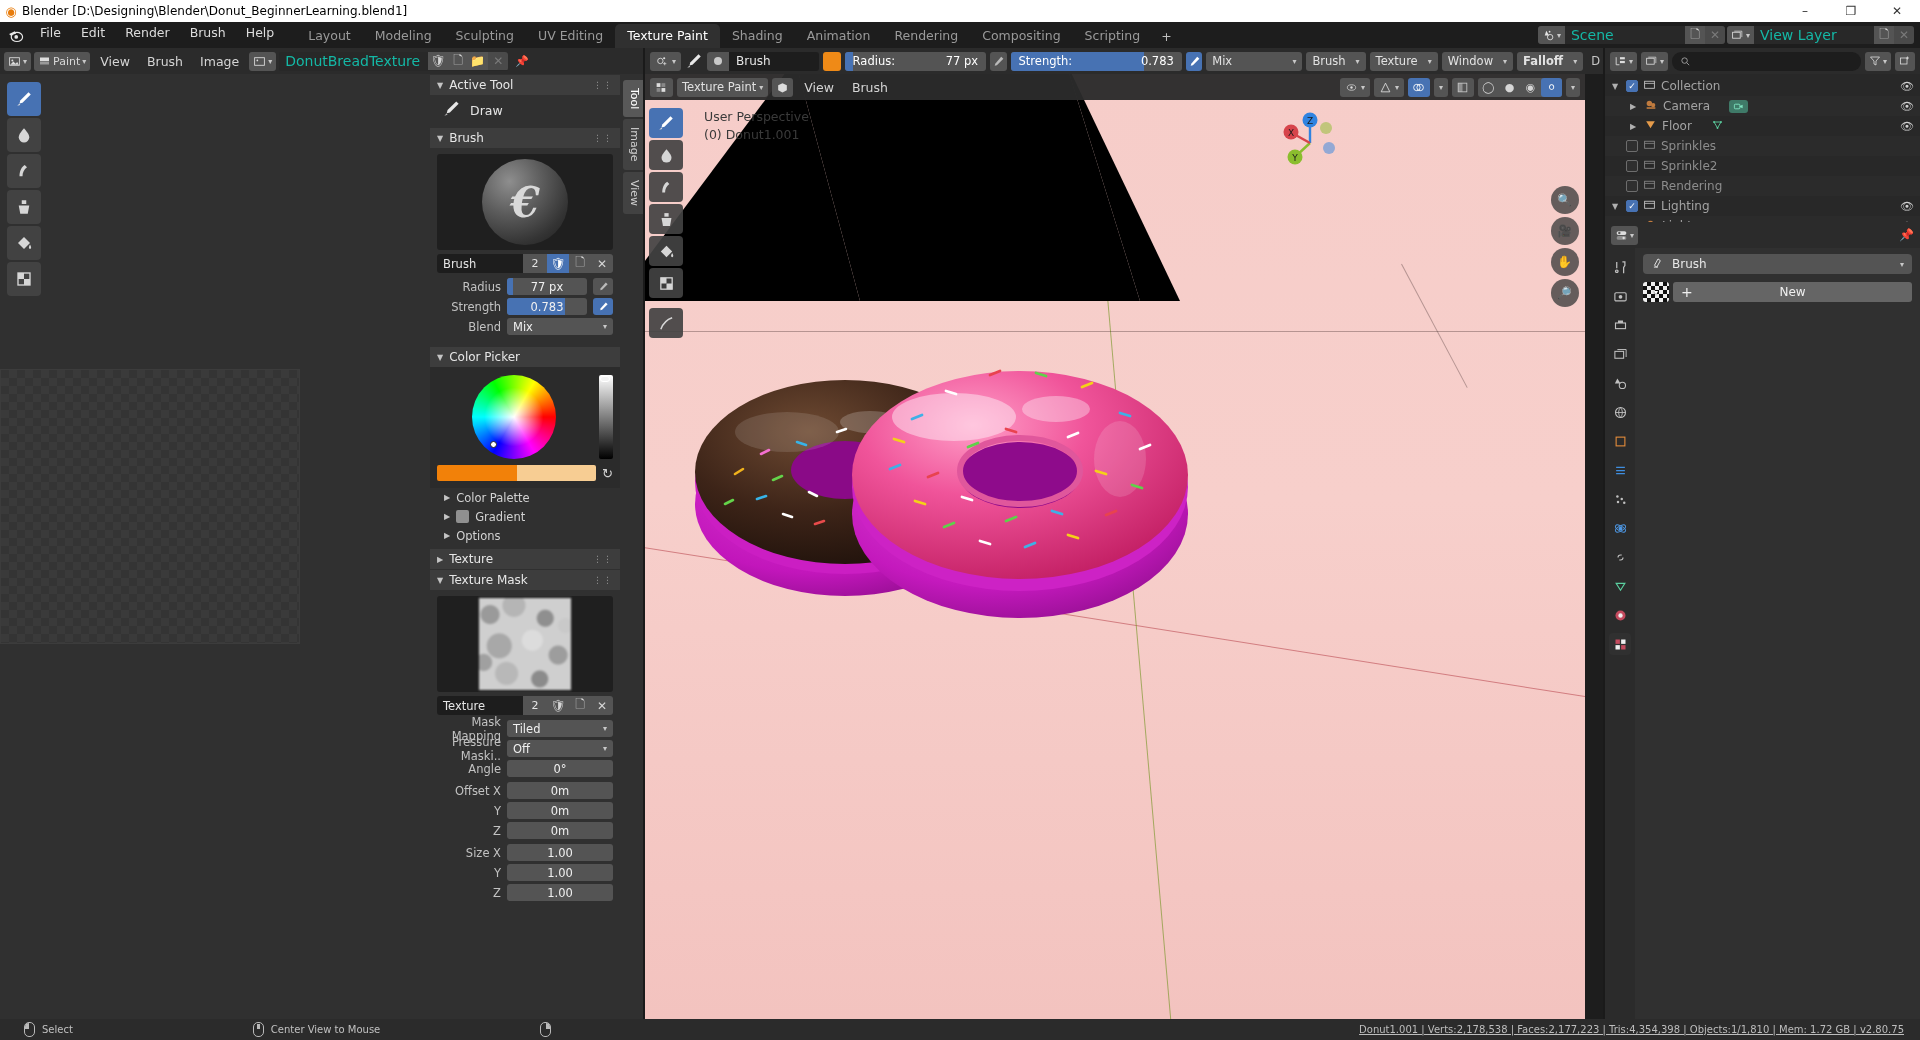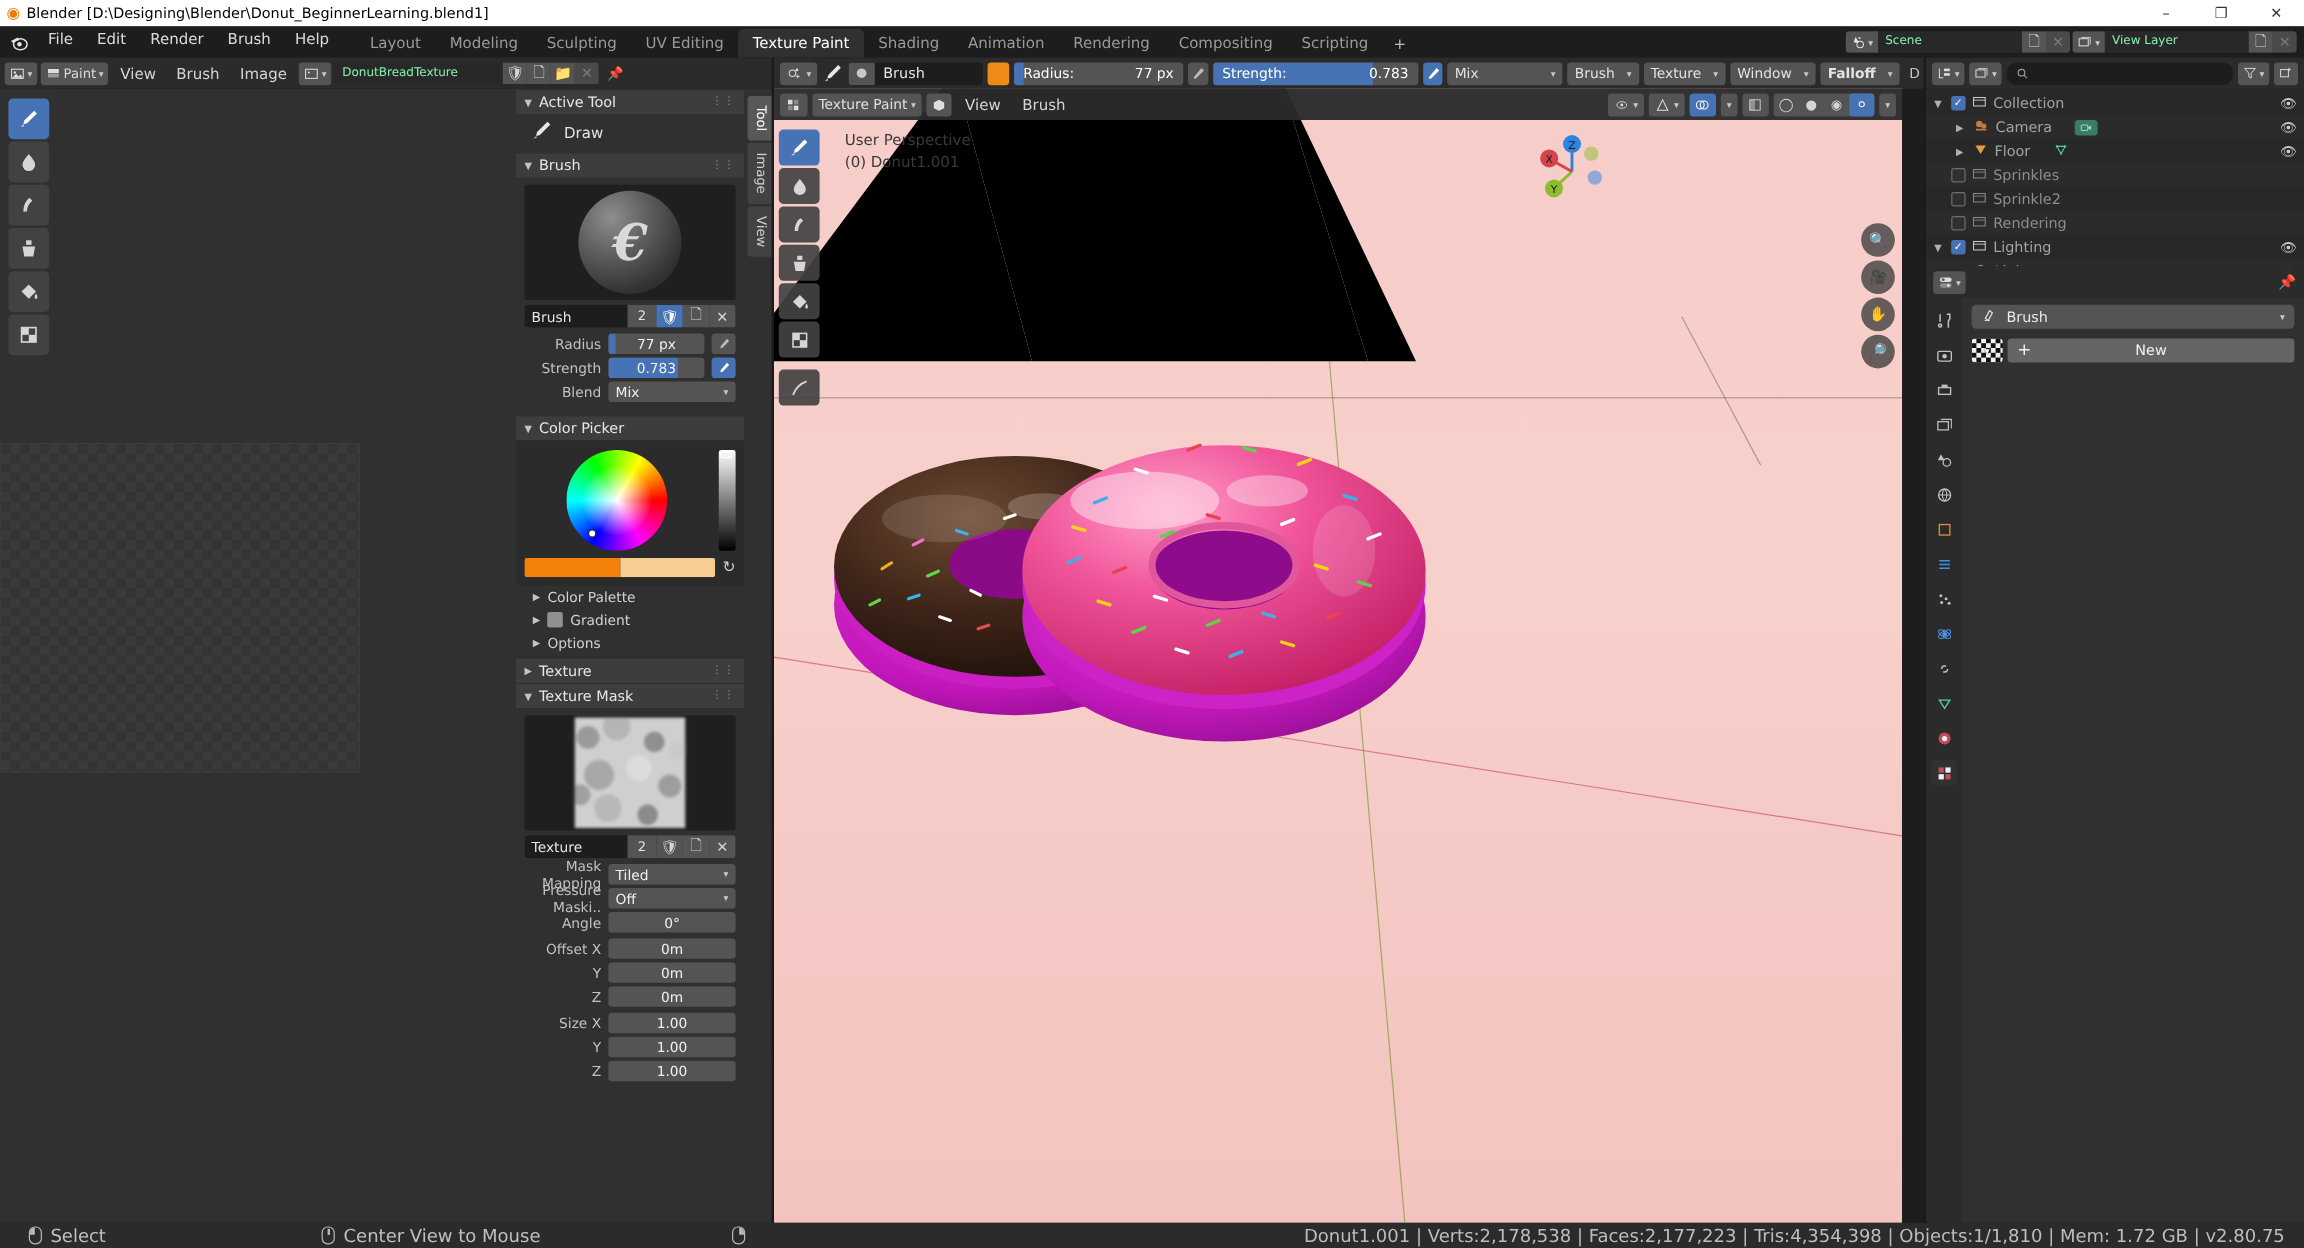--- a/index.html
+++ b/index.html
@@ -42,21 +42,21 @@
     border-radius: 5px 5px 0 0; line-height: 15px;
   }
   .wtab.active { background: #303030; color: #ffffff; }
   .wtab.plus { color: #bdbdbd; padding: 4px 9px; }
   .topbar-right { margin-left: auto; display: flex; align-items: center; gap: 2px; padding-right: 6px; }
   .id-field {
     display: flex; align-items: center; height: 18px; background: #282828;
     border-radius: 3px; overflow: hidden;
   }
   .id-icon { background: #545454; height: 18px; padding: 0 4px; display: flex; align-items: center; gap: 2px; }
-  .id-name { padding: 0 8px 0 6px; min-width: 120px; font-size: 10px; color: #86efac; line-height: 18px; }
+  .id-name { padding: 0 8px 0 6px; min-width: 120px; font-size: 14px; color: #14b8a6; line-height: 18px; }
   .id-btn { width: 20px; height: 18px; background: #545454; display: flex; align-items: center; justify-content: center; color: #d6d6d6; }
   .id-btn.dim { color: #7a7a7a; background: #4a4a4a; }
 
   
   .imghdr {
     position: absolute; left: 0; top: 48px; width: 645px; height: 26px;
     background: #2b2b2b; display: flex; align-items: center; gap: 3px; padding: 0 4px;
   }
   .hdr-menu { padding: 3px 7px; font-size: 12.5px; color: #d5d5d5; border-radius: 3px; }
   .hdr-btn {
@@ -325,28 +325,28 @@
   .newbtn {
     flex: 1 1 auto; height: 20px; background: #656565; border-radius: 3px;
     display: flex; align-items: center; justify-content: center; gap: 8px; font-size: 12px; color: #f0f0f0;
     position: relative;
   }
   .newbtn .plus { position: absolute; left: 8px; font-size: 14px; }
 
   
   .statusbar {
     position: absolute; left: 0; top: 1019px; width: 1920px; height: 21px;
-    background: #2b2b2b; display: flex; align-items: center; font-size: 15px; color: #c0c0c0;
+    background: #2b2b2b; display: flex; align-items: center; font-size: 10px; color: #c0c0c0;
   }
   .sb-item { display: flex; align-items: center; gap: 7px; padding-left: 24px; }
   .mouse-ico { width: 11px; height: 15px; border: 1.3px solid #b9b9b9; border-radius: 5px; position: relative; }
   .mouse-ico.left::before { content:''; position:absolute; left:0; top:0; width:4px; height:6px; background:#b9b9b9; border-radius:4px 0 0 0; }
   .mouse-ico.mid::before { content:''; position:absolute; left:3.5px; top:1px; width:2.5px; height:5px; background:#b9b9b9; }
   .mouse-ico.right::before { content:''; position:absolute; right:0; top:0; width:4px; height:6px; background:#b9b9b9; border-radius:0 4px 0 0; }
-  .sb-right { margin-left: auto; padding-right: 16px; color: #bdbdbd; }
+  .sb-right { margin-left: auto; padding-right: 16px; color: #bdbdbd; text-decoration: underline; }
   .divider-v { position: absolute; background: #1a1a1a; width: 2px; }
 </style>
 </head>
 <body>
 
 <div class="app">
 
   <div class="titlebar">
     <div class="tb-ico">◉</div>
     <div class="tb-text">Blender [D:\Designing\Blender\Donut_BeginnerLearning.blend1]</div>

